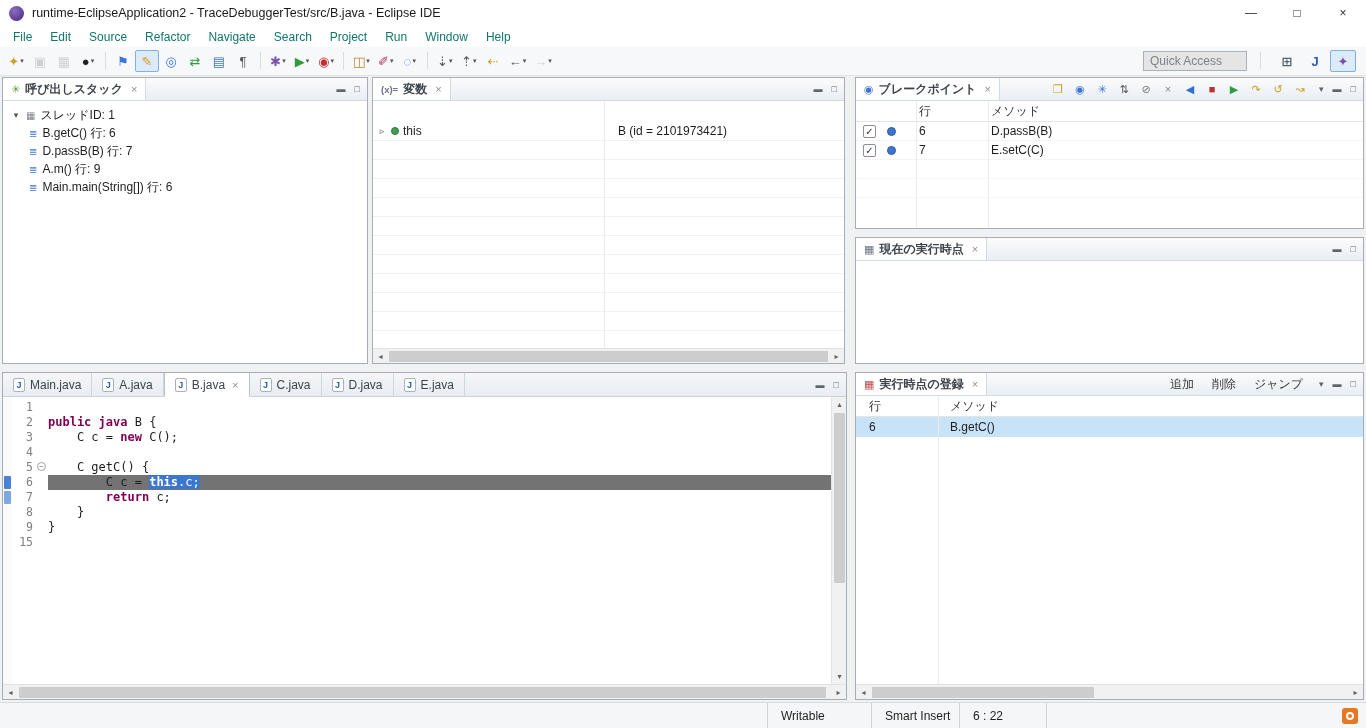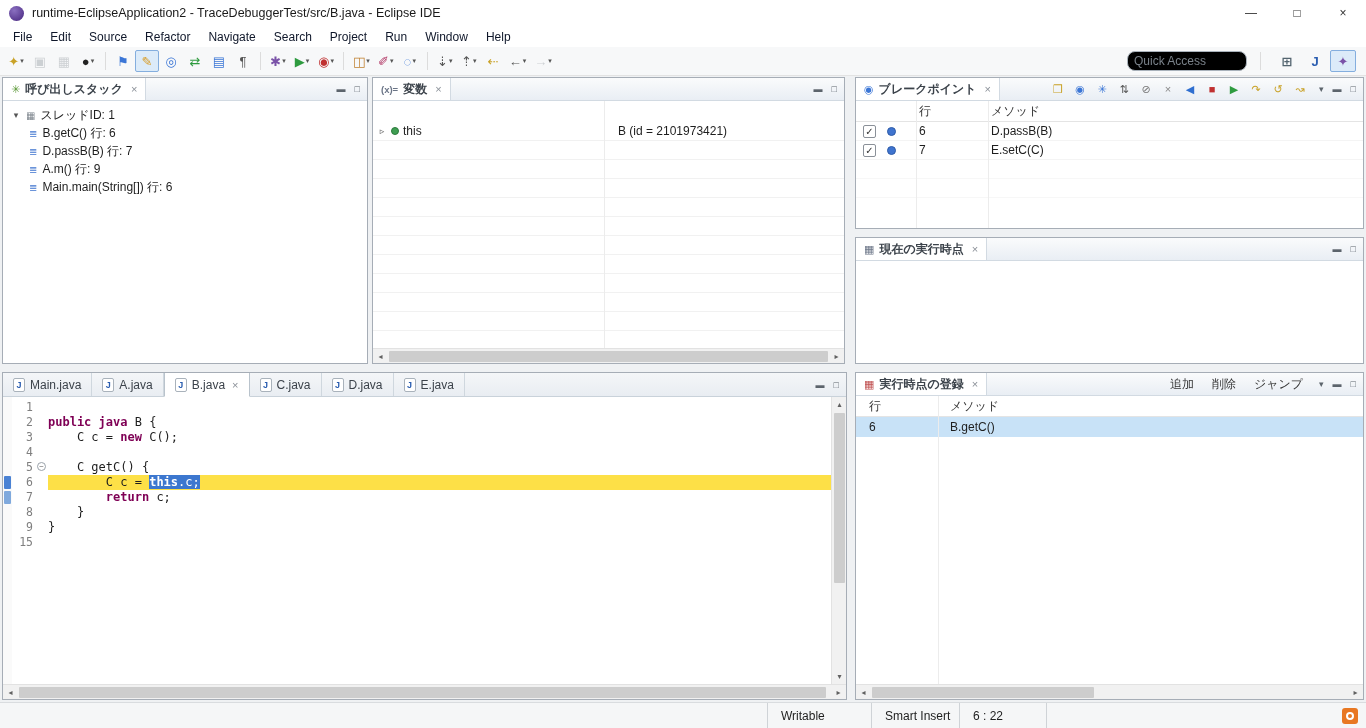--- a/index.html
+++ b/index.html
@@ -10,35 +10,35 @@
   
   .titlebar { position:absolute; left:0; top:0; width:1366px; height:26px; background:#fff; display:flex; align-items:center; }
   .app-icon { width:15px; height:15px; margin:0 8px 0 9px; border-radius:50%;
     background:radial-gradient(circle at 35% 30%, #8a6fc0, #46257e); }
   .window-title { font-size:12.5px; color:#1a1a1a; }
   .win-controls { margin-left:auto; display:flex; height:100%; }
   .win-btn { width:46px; display:flex; align-items:center; justify-content:center; font-size:12px; color:#333; }
 
   
   .menubar { position:absolute; top:26px; left:0; width:1366px; height:21px; background:#fff; display:flex; align-items:center; padding-left:4px; }
-  .menu-item { padding:2px 9px; color:#0f172a;text-align:center; }
+  .menu-item { padding:2px 9px; color:#0f766e;text-align:center; }
 
   
   .toolbar { position:absolute; top:47px; left:0; width:1366px; height:29px; background:#f7f8f9;
     border-bottom:1px solid #e3e3e3; display:flex; align-items:center; padding:0 4px; }
   .tb-groups { display:flex; align-items:center; }
   .tb-btn { height:22px; min-width:24px; display:flex; align-items:center; justify-content:center; gap:1px; padding:0 3px;
     border:1px solid transparent; border-radius:2px; }
   .tb-btn.active { background:#dcebf9; border-color:#84aede; }
   .tb-btn.disabled .tb-glyph { opacity:.45; }
   .tb-glyph { font-size:13px; }
   .tb-dd { font-size:7px; color:#555; }
   .tb-sep { width:1px; height:18px; background:#dcdcdc; margin:0 5px; }
   .tb-right { margin-left:auto; display:flex; align-items:center; gap:8px; padding-right:6px; }
-  .quick-access { width:120px; height:20px; border:1px solid #a9b2bb; border-radius:8px; background:#000000;
+  .quick-access { width:104px; height:20px; border:1px solid #a9b2bb; border-radius:0; background:#e5e5e5;
     color:#7a828a; display:flex; align-items:center; padding-left:6px; }
   .persp { display:flex; align-items:center; gap:2px; }
   .persp-btn { width:26px; height:22px; display:flex; align-items:center; justify-content:center; border:1px solid transparent; border-radius:2px; font-weight:bold; }
   .persp-btn.active { background:#dcebf9; border-color:#84aede; }
 
   
   .workspace { position:absolute; top:76px; left:0; width:1366px; height:626px; background:#eff1f3; }
   .panel { position:absolute; background:#fff; border:1px solid #a6adb6; }
   .callstack   { left:2px;   top:1px;   width:366px; height:287px; }
   .variables   { left:372px; top:1px;   width:473px; height:287px; }
@@ -117,21 +117,21 @@
   .gutter { position:absolute; left:9px; top:3px; width:24px; text-align:right;
     font-family:"DejaVu Sans Mono","Liberation Mono",monospace; font-size:11.5px; color:#7f7f7f; }
   .ln { height:15px; line-height:15px; padding-right:3px; }
   .foldcol { position:absolute; left:33px; top:3px; width:12px; }
   .fold-cell { height:15px; position:relative; }
   .fold-marker { position:absolute; left:1px; top:2px; width:9px; height:9px; border:1px solid #9aa2aa; border-radius:50%;
     background:#fff; color:#666; font-size:8px; line-height:7px; text-align:center; }
   .codearea { position:absolute; left:45px; top:3px; right:15px;
     font-family:"DejaVu Sans Mono","Liberation Mono",monospace; font-size:12px; }
   .code-line { height:15px; line-height:15px; white-space:pre; }
-  .code-line.current { background:#fde047; }
+  .code-line.current { background:#737373; }
   .tok.kw { color:#7f0055; font-weight:bold; }
   .tok.sel { background:#3c77cf; color:#fff; }
   .tok.kw.sel { color:#fff; }
 
   
   .ep-actions { margin-left:auto; display:flex; align-items:center; }
   .ep-action { padding:0 9px; color:#333; }
   .execpoints .gh-line { width:82px; padding-left:13px; }
   .execpoints .gh-method { flex:1; padding-left:12px; }
   .ep-rows { position:absolute; top:21px; left:0; right:0; bottom:15px; }

